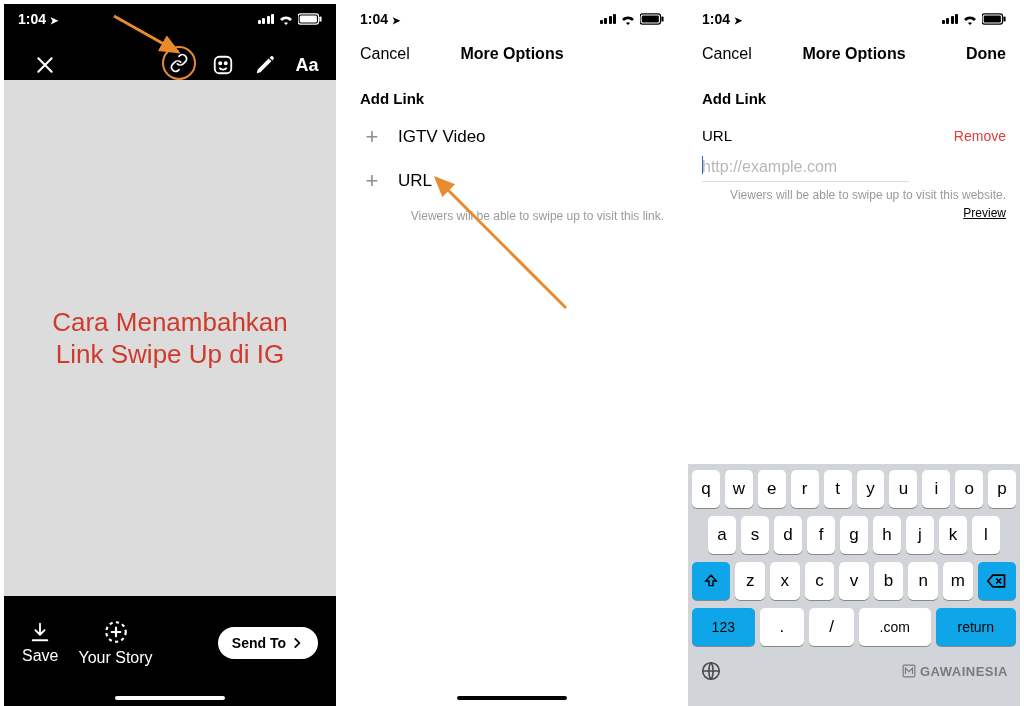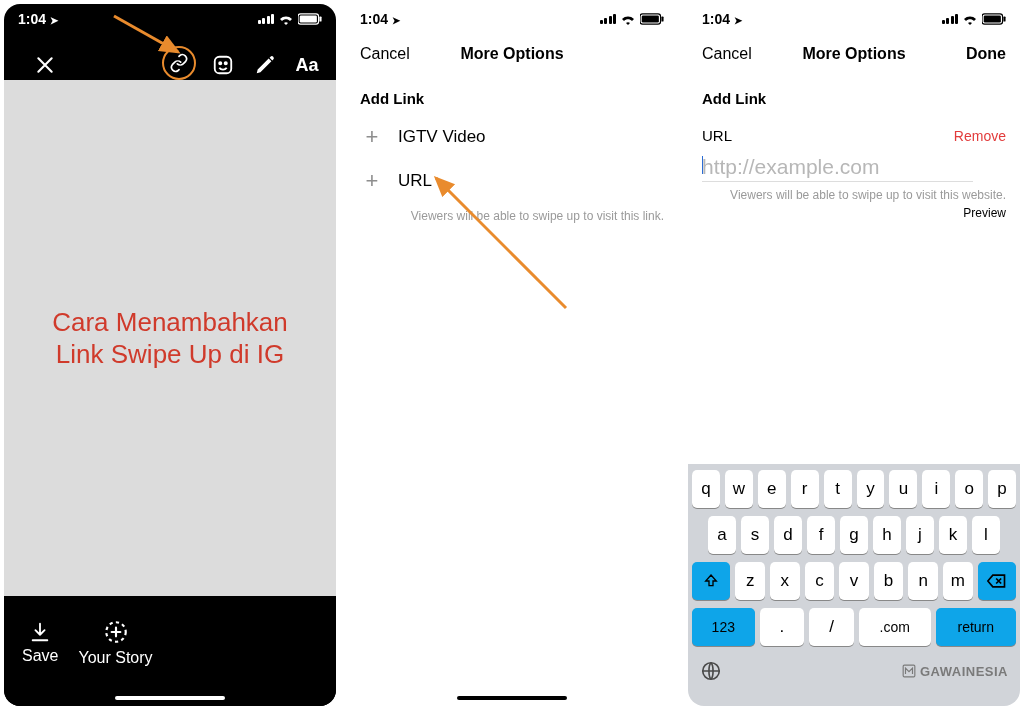--- a/index.html
+++ b/index.html
@@ -1,18 +1,18 @@
 <!DOCTYPE html>
 <html><head>
 <meta charset="utf-8">
 <style>
 * { box-sizing: border-box; margin: 0; padding: 0; font-family: -apple-system, "Helvetica Neue", Arial, sans-serif; }
 body { width: 1024px; height: 706px; background: #fff; display: flex; gap: 10px; padding: 4px 4px 0 4px; }
 
-.phone { flex: 1; background: #fff; display: flex; flex-direction: column; position: relative; overflow: hidden; border-radius: 16px; }
+.phone { flex: 1; background: #fff; display: flex; flex-direction: column; position: relative; overflow: hidden; border-radius: 0; }
 .phone.dark-top { background: #000; }
 
 .status-bar { height: 28px; display: flex; align-items: center; justify-content: space-between; padding: 2px 14px 0 14px; font-size: 14px; font-weight: 600; }
 .status-bar.light { color: #fff; }
 .status-bar.dark  { color: #000; }
 .status-right { display:flex; align-items:center; gap:4px; }
 .signal { display:flex; align-items:flex-end; gap:1.5px; height:10px;}
 .signal span { width:3px; background:currentColor; border-radius:1px;}
 .signal span:nth-child(1){height:4px;} .signal span:nth-child(2){height:6px;}
 .signal span:nth-child(3){height:8px;} .signal span:nth-child(4){height:10px;}
@@ -36,25 +36,25 @@
 
 .nav-row { height:44px; display:flex; align-items:center; justify-content:space-between; padding: 0 14px; font-size:16px;}
 .nav-title { font-weight:600; }
 .nav-left, .nav-right { min-width:56px; }
 .nav-right { text-align:right; font-weight:600; }
 
 .section-h { font-size:15px; font-weight:700; padding: 14px 14px 8px 14px;}
 .add-row { display:flex; align-items:center; gap:14px; padding: 10px 14px; font-size:17px; }
 .plus-box { width:24px; height:24px; display:flex; align-items:center; justify-content:center; color:#8e8e8e; font-size:22px; font-weight:300; line-height:0;}
 .hint { font-size:12px; color:#9a9a9a; padding: 6px 14px 0 14px; text-align: right; }
-.hint .ul { color:#000; display:inline-block; margin-top:4px;margin-left:33px;}
+.hint .ul { text-decoration: underline; color:#000; display:inline-block; margin-top:4px;margin-left:33px;}
 
 .url-row { display:flex; justify-content:space-between; align-items:center; padding: 12px 14px 4px 14px; font-size:15px;}
 .url-row .remove { color:#e23b3b; font-size:14px; }
-.url-input { margin: 4px 14px 0 14px; height:30px; font-size:21px; border:none; border-bottom:1px solid #ddd; outline:none; color:#333; }
+.url-input { margin: 4px 14px 0 14px; height:30px; font-size:16px; border:none; border-bottom:1px solid #ddd; outline:none; color:#333; }
 .url-input::placeholder { color:#b7b7b7; }
 .url-caret { position:relative; }
 .url-caret::before{ content:""; position:absolute; left:14px; bottom:8px; width:1px; height:18px; background:#2b6cd4; }
 
 .keyboard { margin-top:auto; background:#d1d4d9; padding: 6px 4px 6px 4px; display:flex; flex-direction:column; gap:8px;}
 .krow { display:flex; gap:5px; justify-content:center; }
 .key { background:#fff; border-radius:5px; height:38px; flex:1; display:flex; align-items:center; justify-content:center; font-size:17px; box-shadow: 0 1px 0 #888; }
 .key.gray { background:#0ea5e9; }
 .key.small { font-size:14px; }
 .kb-bottom { display:flex; align-items:center; justify-content:space-between; padding: 6px 8px 18px 8px; color:#4a4a4a;}
@@ -135,20 +135,26 @@
           <path d="M12 3v12m0 0l-5-5m5 5l5-5M4 21h16"></path>
         </svg>
       <span>Save</span>
     </div>
     <div class="bot-col">
       <svg width="26" height="26" viewBox="0 0 24 24" fill="none" stroke="#fff" stroke-width="2">
           <circle cx="12" cy="12" r="9" stroke-dasharray="3 3"></circle>
           <path d="M12 8v8M8 12h8" stroke-linecap="round"></path>
         </svg>
       <span>Your Story</span>
+    </div>
+    <div class="sendto">
+      <span>Send To</span>
+      <svg width="14" height="14" viewBox="0 0 24 24" fill="none" stroke="#000" stroke-width="3" stroke-linecap="round">
+          <path d="M9 5l7 7-7 7"></path>
+        </svg>
     </div>
   </div>
   <div class="home-ind white"></div>
 </div>
 
 <div class="phone" style="position:relative;">
   <div class="status-bar dark">
     <div><span>1:04</span> <span style="font-size:10px;">➤</span></div>
     <div class="status-right">
       <span class="signal">

